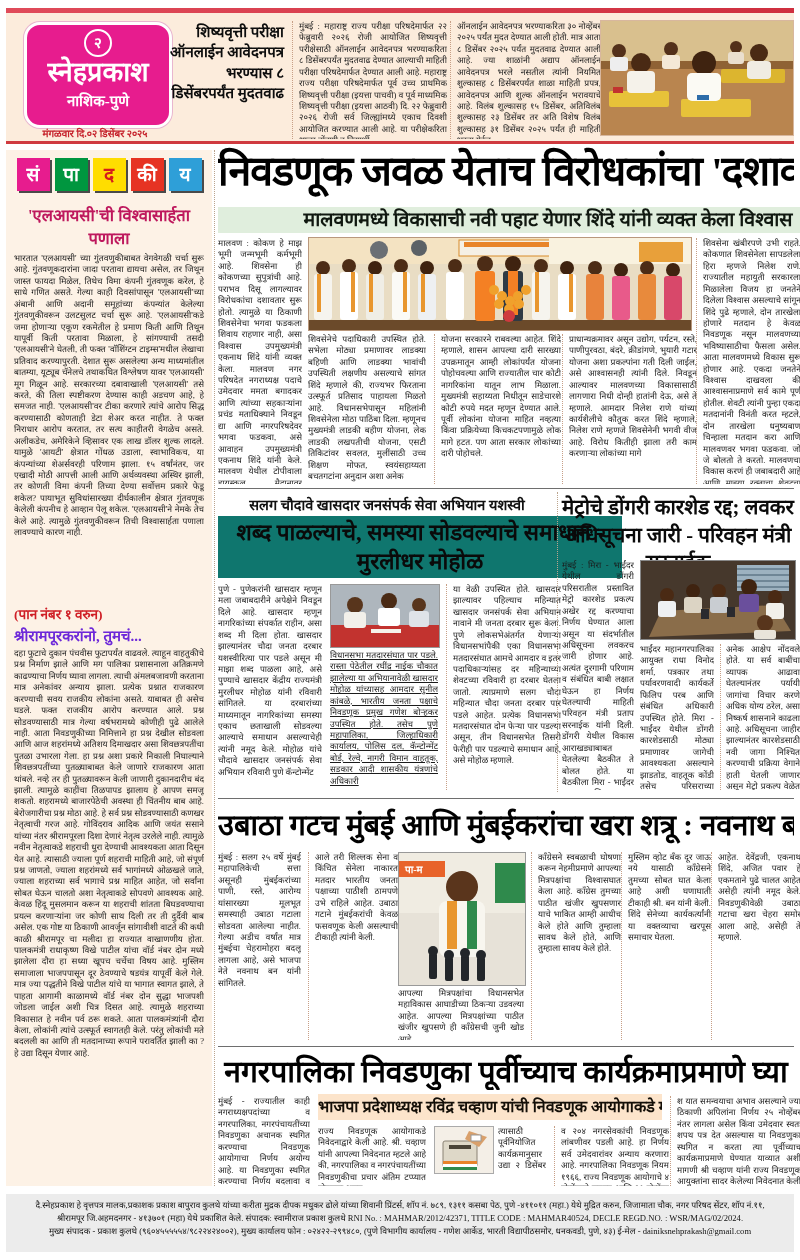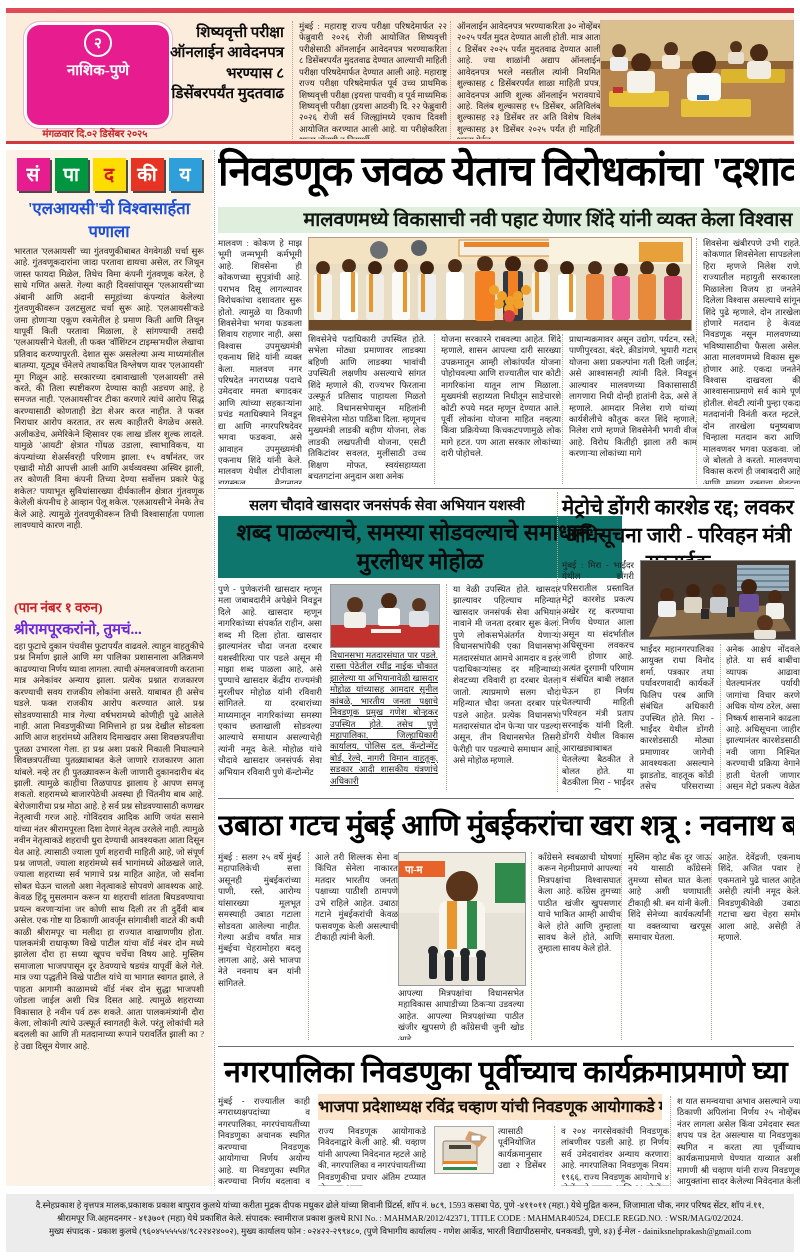--- a/index.html
+++ b/index.html
@@ -26,21 +26,21 @@
   .vdot{border-left:1px dotted #c79f86;}
   .topphoto{left:600px;top:20px;width:192px;height:114px;border:1px solid #d8b79e;background:#caa36b;}
 
   .leftcol{left:6px;top:150px;width:206px;height:1036px;background:#fdf2e6;box-sizing:border-box;
            padding:6px 8px;}
   .edboxes{display:flex;gap:5px;justify-content:center;margin-top:2px;}
   .edbox{width:33px;height:33px;color:#fff;font-weight:bold;font-size:19px;text-align:center;line-height:33px;
          box-shadow:2px 2px 0 #4a4a4a;}
   .eddate{margin-top:8px;border-top:1.5px solid #c6232c;border-bottom:1.5px solid #c6232c;
           color:#c6232c;font-weight:bold;font-size:8.7px;text-align:center;padding:2px 0;}
-  .edhead{margin-top:5px;font-size:16.5px;font-weight:bold;text-align:center;color:#1d4ed8;}
+  .edhead{margin-top:12px;font-size:16.5px;font-weight:bold;text-align:center;color:#be185d;}
   .edbody{margin-top:4px;height:344px;}
   .conttag{margin-top:8px;color:#cf1f26;font-weight:bold;font-size:13.5px;}
   .conthead{margin-top:2px;font-size:15px;font-weight:bold;color:#6d28d9;}
   .contbody{margin-top:3px;height:418px;font-family:Liberation Serif, serif;}
 
   .vmain{left:214px;top:150px;width:1px;height:1036px;border-left:1px dotted #bba48d;}
 
   .mainhead{left:218px;top:147px;width:576px;height:56px;font-size:41px;font-weight:bold;color:#000;
             text-align:center;letter-spacing:-1px;line-height:1.2;white-space:nowrap;overflow:hidden;}
   .subhead{left:218px;top:207px;width:660px;height:26px;background:#e0eedd;font-size:19.5px;font-weight:bold;
@@ -103,20 +103,21 @@
 </head>
 <body>
 
 <div class="page">
 
   <div class="abs topline"></div>
   <div class="abs maststrip"></div>
 
   <div class="abs logo">
     <div class="numcircle">२</div>
+    <div class="t1">स्नेहप्रकाश</div>
     <div class="t2">नाशिक-पुणे</div>
   </div>
   <div class="abs mastdate">मंगळवार दि.०२ डिसेंबर २०२५</div>
 
   <div class="abs tophead">शिष्यवृत्ती परीक्षा ऑनलाईन आवेदनपत्र भरण्यास ८ डिसेंबरपर्यंत मुदतवाढ</div>
   <div class="abs topcol1 jtext vdot" style="padding-left:6px;">मुंबई : महाराष्ट्र राज्य परीक्षा परिषदेमार्फत २२ फेब्रुवारी २०२६ रोजी आयोजित शिष्यवृत्ती परीक्षेसाठी ऑनलाईन आवेदनपत्र भरण्याकरिता ८ डिसेंबरपर्यंत मुदतवाढ देण्यात आल्याची माहिती परीक्षा परिषदेमार्फत देण्यात आली आहे. महाराष्ट्र राज्य परीक्षा परिषदेमार्फत पूर्व उच्च प्राथमिक शिष्यवृत्ती परीक्षा (इयत्ता पाचवी) व पूर्व माध्यमिक शिष्यवृत्ती परीक्षा (इयत्ता आठवी) दि. २२ फेब्रुवारी २०२६ रोजी सर्व जिल्ह्यांमध्ये एकाच दिवशी आयोजित करण्यात आली आहे. या परीक्षेकरिता शाळा नोंदणी व विद्यार्थी</div>
   <div class="abs topcol2 jtext vdot" style="padding-left:6px;">ऑनलाईन आवेदनपत्र भरण्याकरिता ३० नोव्हेंबर २०२५ पर्यंत मुदत देण्यात आली होती. मात्र आता ८ डिसेंबर २०२५ पर्यंत मुदतवाढ देण्यात आली आहे. ज्या शाळांनी अद्याप ऑनलाईन आवेदनपत्र भरले नसतील त्यांनी नियमित शुल्कासह ८ डिसेंबरपर्यंत शाळा माहिती प्रपत्र, आवेदनपत्र आणि शुल्क ऑनलाईन भरावयाचे आहे. विलंब शुल्कासह १५ डिसेंबर, अतिविलंब शुल्कासह २३ डिसेंबर तर अति विशेष विलंब शुल्कासह ३१ डिसेंबर २०२५ पर्यंत ही माहिती भरता येईल.</div>
   <div class="abs topphoto">
     <svg width="192" height="114" viewBox="0 0 192 114">
       <rect width="192" height="114" fill="#b9854f"></rect>
@@ -335,18 +336,18 @@
         <rect x="8" y="37" width="34" height="3" fill="#ffffff"></rect>
         <rect x="8" y="40" width="34" height="3" fill="#2f8a4c"></rect>
     </svg>
   </div>
   <div class="abs mu-m2b jtext">त्यासाठी पूर्वनियोजित कार्यक्रमानुसार उद्या २ डिसेंबर रोजी मतदान होणार होते</div>
   <div class="abs mu-m2" style="font-size:8.6px;overflow:hidden;"></div>
   <div class="abs mu-m3 jtext vdot" style="padding-left:6px;">व २०४ नगरसेवकांची निवडणूक लांबणीवर पडली आहे. हा निर्णय सर्व उमेदवारांवर अन्याय करणारा आहे. नगरपालिका निवडणूक नियम १९६६, राज्य निवडणूक आयोगाचे ४ नोव्हेंबरचे सहपत्र आणि २९ नोव्हेंबर रोजी निवडणूक आयोगाने दिलेले निर्दे</div>
   <div class="abs mu-right jtext vdot" style="padding-left:6px;">श यात समन्वयाचा अभाव असल्याने ज्या ठिकाणी अपिलांना निर्णय २५ नोव्हेंबर नंतर लागला असेल किंवा उमेदवार स्वतः शपथ पत्र देत असल्यास या निवडणुका स्थगित न करता त्या पूर्वीच्याच कार्यक्रमाप्रमाणे घेण्यात याव्यात अशी मागणी श्री चव्हाण यांनी राज्य निवडणूक आयुक्तांना सादर केलेल्या निवेदनात केली आहे.</div>
 
   <div class="abs footer">
-    <div>दै.स्नेहप्रकाश हे वृत्तपत्र मालक,प्रकाशक प्रकाश बापुराव कुलथे यांच्या करीता मुद्रक दीपक मधुकर ढोले यांच्या शिवानी प्रिंटर्स, शॉप नं. ७८९, 1593 कसबा पेठ, पुणे -४११०११ (महा.) येथे मुद्रित करुन, जिजामाता चौक, नगर परिषद सेंटर, शॉप नं.११,</div>
+    <div>दै.स्नेहप्रकाश हे वृत्तपत्र मालक,प्रकाशक प्रकाश बापुराव कुलथे यांच्या करीता मुद्रक दीपक मधुकर ढोले यांच्या शिवानी प्रिंटर्स, शॉप नं. ७८९, १३११ कसबा पेठ, पुणे -४११०११ (महा.) येथे मुद्रित करुन, जिजामाता चौक, नगर परिषद सेंटर, शॉप नं.११,</div>
     <div>श्रीरामपूर जि.अहमदनगर - ४१३७०१ (महा) येथे प्रकाशित केले. संपादक: स्वामीराज प्रकाश कुलथे RNI No. : MAHMAR/2012/42371,  TITLE CODE : MAHMAR40524,  DECLE REGD.NO. : WSR/MAG/02/2024.</div>
     <div>मुख्य संपादक - प्रकाश कुलथे (९६०४५५५५५४/९८२२४२४००२), मुख्य कार्यालय फोन : ०२४२२-२९९४८०, (पुणे विभागीय कार्यालय - गणेश आर्केड, भारती विद्यापीठसमोर, धनकवडी, पुणे, ४३) ई-मेल - dainiksnehprakash@gmail.com</div>
   </div>
 
 </div>
 
 </body></html>

